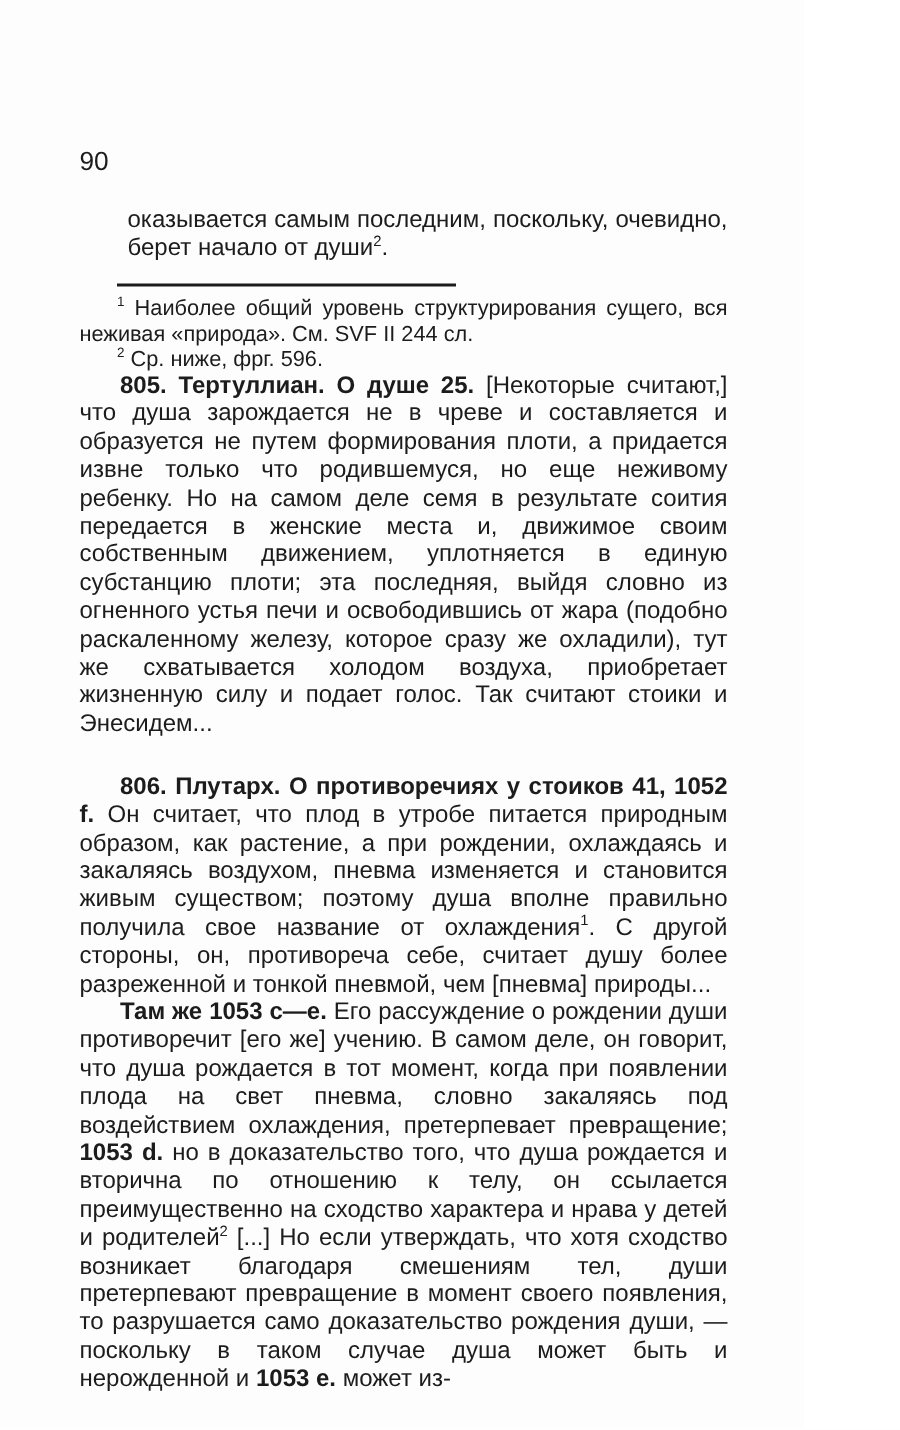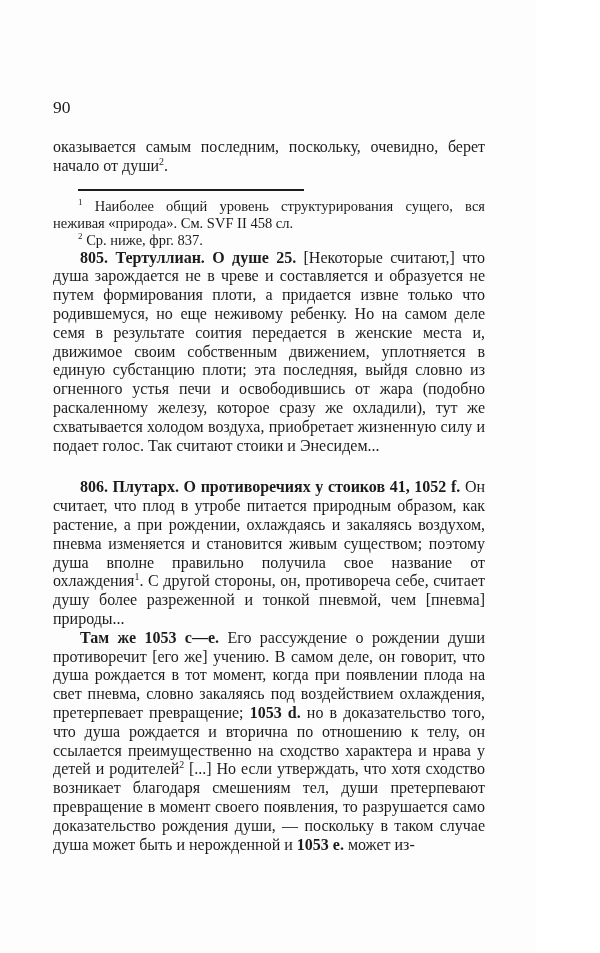--- a/index.html
+++ b/index.html
@@ -7,36 +7,36 @@
     padding: 0;
   }
   .page {
     position: relative;
     width: 536px;
     height: 953px;
     box-sizing: border-box;
     padding: 97px 51px 0 53px;
     background: #fdfdfd;
     color: #1c1c1c;
-    font-family: Liberation Serif, serif;
+    font-family: Liberation Sans, sans-serif;
     overflow: hidden;
   }
   .pagenum {
     font-size: 17.5px;
     line-height: 20px;
   }
   p.body {
     margin: 0;
     font-size: 16px;
     line-height: 18.8px;
     text-align: justify;
     hyphens: auto;
     -webkit-hyphens: auto;
   }
-  p.body.cont { margin-top: 21px; text-indent: 0; }
+  p.body.cont { margin-top: 21px; text-indent: 0; margin-left: 32px; }
   p.body.indent { text-indent: 27px; }
   p.body.sp805 { }
   p.body.sp806 { margin-top: 23px; }
   .fn-rule {
     margin: 13px 0 7px 25px;
     width: 226px;
     height: 0;
     border-top: 2px solid #1c1c1c;
   }
   p.footnote {
@@ -58,22 +58,22 @@
 </head>
 <body>
 
 <div class="page" style="background: rgb(253, 253, 253); color: rgb(28, 28, 28);">
   <div class="pagenum">90</div>
 
   <p class="body cont"><span>оказывается самым последним, поскольку, очевидно, берет начало от души</span><sup>2</sup><span>.</span></p>
 
   <div class="fn-rule"></div>
 
-  <p class="footnote"><sup>1</sup><span> Наиболее общий уровень структурирования сущего, вся неживая «природа». См. SVF II 458 сл.</span></p>
+  <p class="footnote"><sup>1</sup><span> Наиболее общий уровень структурирования сущего, вся неживая «природа». См. SVF II 244 сл.</span></p>
 
-  <p class="footnote"><sup>2</sup><span> Ср. ниже, фрг. 837.</span></p>
+  <p class="footnote"><sup>2</sup><span> Ср. ниже, фрг. 596.</span></p>
 
   <p class="body indent sp805"><b>805. Тертуллиан. О душе 25.</b><span> [Некоторые считают,] что душа зарождается не в чреве и составляется и образуется не путем формирования плоти, а придается извне только что родившемуся, но еще неживому ребенку. Но на самом деле семя в результате соития передается в женские места и, движимое своим собственным движением, уплотняется в единую субстанцию плоти; эта последняя, выйдя словно из огненного устья печи и освободившись от жара (подобно раскаленному железу, которое сразу же охладили), тут же схватывается холодом воздуха, приобретает жизненную силу и подает голос. Так считают стоики и Энесидем...</span></p>
 
   <p class="body indent sp806"><b>806. Плутарх. О противоречиях у стоиков 41, 1052 f.</b><span> Он считает, что плод в утробе питается природным образом, как растение, а при рождении, охлаждаясь и закаляясь воздухом, пневма изменяется и становится живым существом; поэтому душа вполне правильно получила свое название от охлаждения</span><sup>1</sup><span>. С другой стороны, он, противореча себе, считает душу более разреженной и тонкой пневмой, чем [пневма] природы...</span></p>
 
   <p class="body indent"><b>Там же 1053 c—e.</b><span> Его рассуждение о рождении души противоречит [его же] учению. В самом деле, он говорит, что душа рождается в тот момент, когда при появлении плода на свет пневма, словно закаляясь под воздействием охлаждения, претерпевает превращение; </span><b>1053 d.</b><span> но в доказательство того, что душа рождается и вторична по отношению к телу, он ссылается преимущественно на сходство характера и нрава у детей и родителей</span><sup>2</sup><span> [...] Но если утверждать, что хотя сходство возникает благодаря смешениям тел, души претерпевают превращение в момент своего появления, то разрушается само доказательство рождения души, — поскольку в таком случае душа может быть и нерожденной и </span><b>1053 e.</b><span> может из-</span></p>
 </div>
 
 </body></html>

